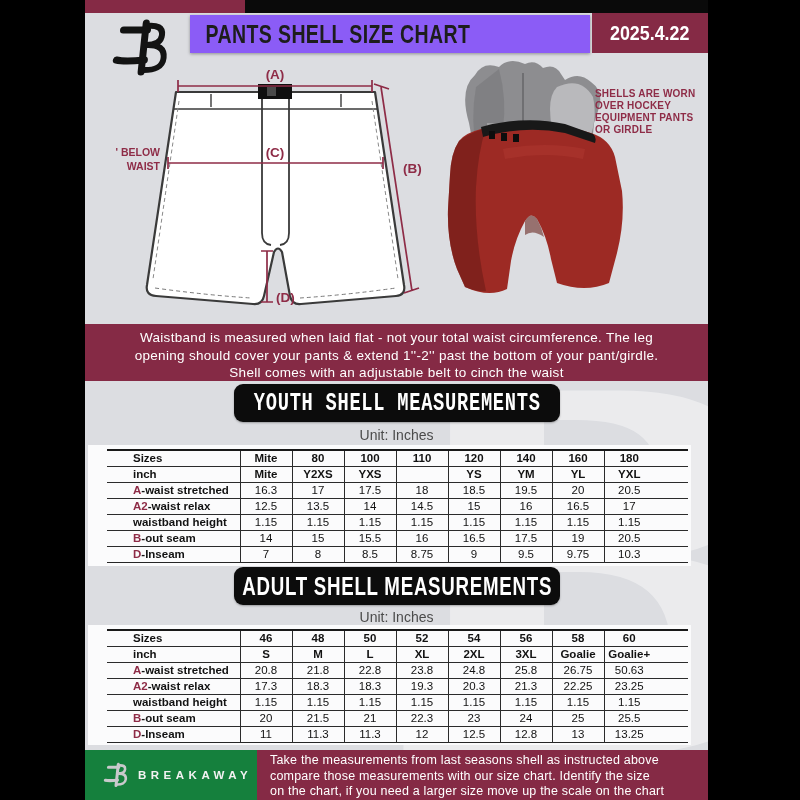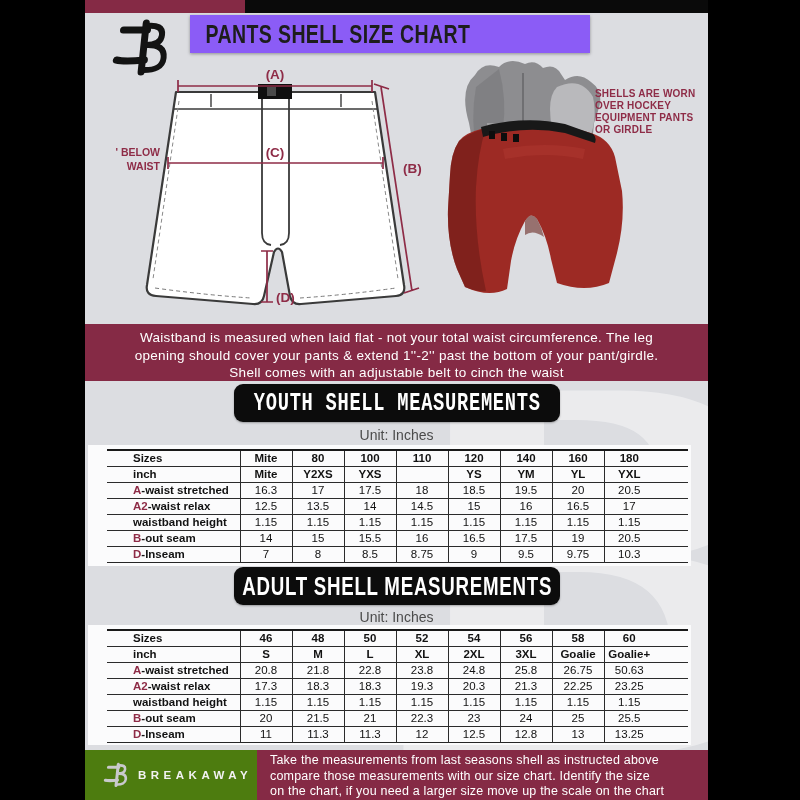--- a/index.html
+++ b/index.html
@@ -62,21 +62,21 @@
   table.size td { height:16px; font-size:11.5px; line-height:14px; text-align:center; color:#121212;
                   border-top:1.5px solid #2b2b2b; white-space:nowrap; overflow:hidden; padding:0; }
   table.size tr:first-child td { border-top:none; }
   table.size td:not(:first-child) { border-left:1.3px solid #2b2b2b; }
   table.size td.lbl { text-align:left; padding-left:26px; font-weight:bold; }
   table.size td.last { padding-right:34px; }
   table.size tr.hdr td { font-weight:bold; }
   .pfx { color:#8e2c47; }
 
   
-  .f-black { left:0; top:750px; width:172px; height:50px; background:#4d7c0f; z-index:2;
+  .f-black { left:0; top:750px; width:172px; height:50px; background:#15803d; z-index:2;
              display:flex; align-items:center; padding-left:18px; }
   .f-brand { color:#f2f2f2; font-size:11.5px; font-weight:bold; letter-spacing:4.5px; margin-left:9px; }
   .f-maroon { left:172px; top:750px; width:451px; height:50px; background:#852a45; z-index:2;
               color:#fff; font-size:12.5px; line-height:15.5px; padding:3px 0 0 13px; letter-spacing:.2px; }
 </style>
 </head>
 <body>
 
 <div id="canvas">
   <div id="page">
@@ -90,20 +90,23 @@
       <g fill="none" stroke="#131313" stroke-linecap="round" transform="skewX(-6) translate(8,0)">
         <path d="M6,14 L30,14" stroke-width="7"></path>
         <path d="M2,44 Q10,46 30,44" stroke-width="7"></path>
         <path d="M28,7 L28,56" stroke-width="7"></path>
         <path d="M28,10 Q45,8 45,19 Q45,29 30,29 Q49,28 49,42 Q49,55 28,54" stroke-width="6"></path>
       </g>
     </svg>
 
     <div class="abs titlebar">
       <span class="title">PANTS SHELL SIZE CHART</span>
+    </div>
+    <div class="abs datebox">
+      <span class="date">2025.4.22</span>
     </div>
 
     <svg class="abs shorts-svg" viewBox="0 0 332 265">
 
       <path d="M61,37 L260,37 L289,230 Q291,240 281,241 L186,249 Q177,250 175,241 L167,197 Q163,190 159,197 L149,241 Q147,250 138,249 L41,241 Q30,240 32,230 Z" fill="#ffffff" stroke="#3a3a3a" stroke-width="2.2" stroke-linejoin="round"></path>
       <path d="M58,54 L263,54" stroke="#3a3a3a" stroke-width="1.5" fill="none"></path>
       <path d="M147,39 L147,178 Q147,189 156,190 M174,39 L174,178 Q174,189 165,190" stroke="#3a3a3a" stroke-width="1.8" fill="none"></path>
       <path d="M40,233 Q90,240 136,243 M185,243 Q231,240 281,233" stroke="#7a7a7a" stroke-width="1" stroke-dasharray="4 3" fill="none"></path>
       <path d="M64,46 L38,224 M257,46 L283,224" stroke="#8a8a8a" stroke-width="1" stroke-dasharray="4 3" fill="none"></path>
       <line x1="96" y1="39" x2="96" y2="52" stroke="#3a3a3a" stroke-width="1.4"></line>

